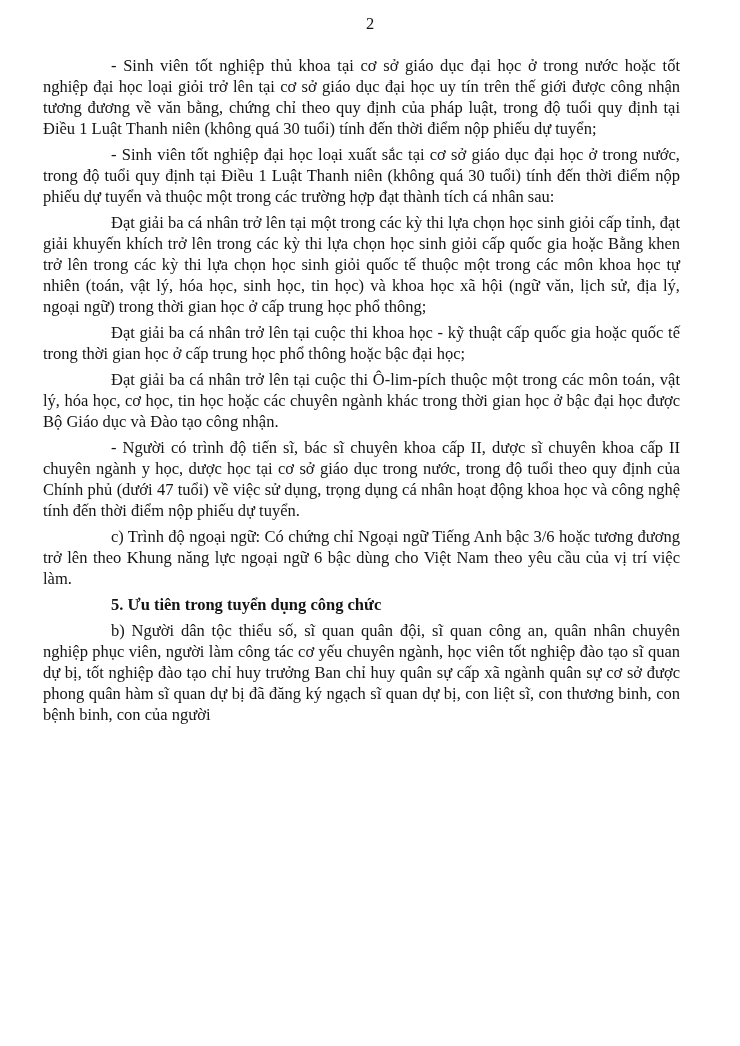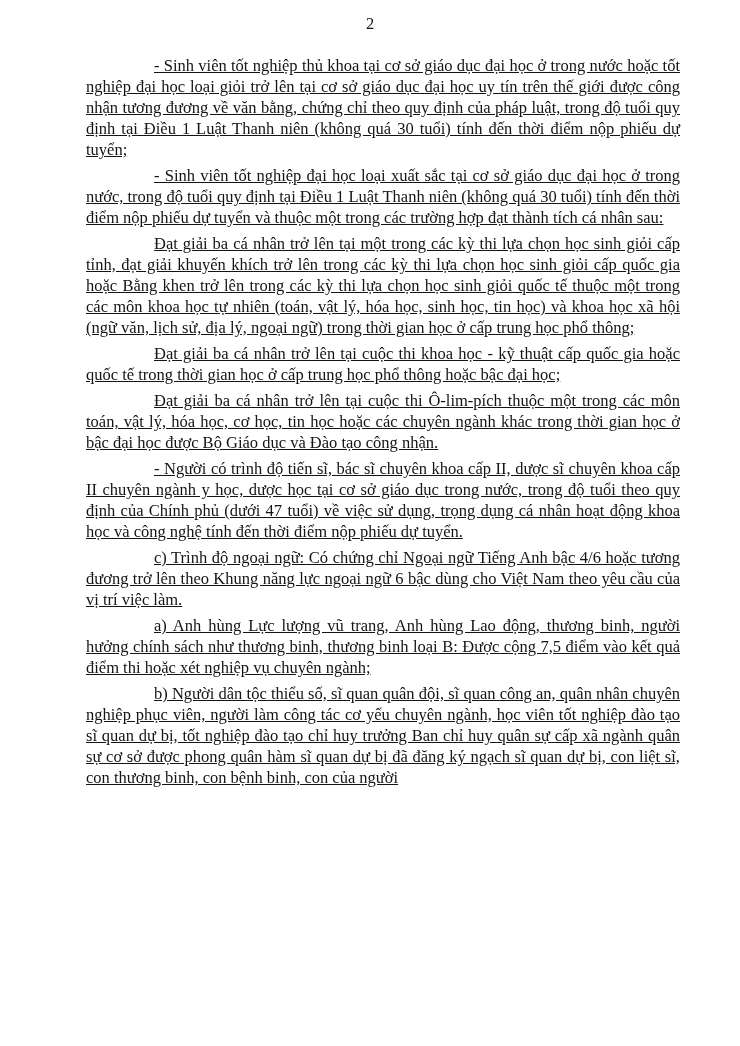--- a/index.html
+++ b/index.html
@@ -19,23 +19,22 @@
     line-height: 21px;
     overflow: hidden;
     box-sizing: border-box;
   }
   .page-number {
     text-align: center;
     padding-top: 13px;
     font-size: 16.5px;
   }
   .content {
-    margin: 21px 60px 0 86px;
+    margin: 21px 60px 0 43px;
     text-align: justify;
-    text-decoration: underline;
   }
   .content p {
     margin: 5px 0;
     text-indent: 68px;
   }
   .content p.heading {
     font-weight: bold;
   }
   .content i {
     font-style: italic;
@@ -46,17 +45,17 @@
 
 <div class="page">
   <div class="page-number">2</div>
   <div class="content">
     <p>- Sinh viên tốt nghiệp thủ khoa tại cơ sở giáo dục đại học ở trong nước hoặc tốt nghiệp đại học loại giỏi trở lên tại cơ sở giáo dục đại học uy tín trên thế giới được công nhận tương đương về văn bằng, chứng chỉ theo quy định của pháp luật, trong độ tuổi quy định tại Điều 1 Luật Thanh niên (không quá 30 tuổi) tính đến thời điểm nộp phiếu dự tuyển;</p>
     <p>- Sinh viên tốt nghiệp đại học loại xuất sắc tại cơ sở giáo dục đại học ở trong nước, trong độ tuổi quy định tại Điều 1 Luật Thanh niên (không quá 30 tuổi) tính đến thời điểm nộp phiếu dự tuyển và thuộc một trong các trường hợp đạt thành tích cá nhân sau:</p>
     <p>Đạt giải ba cá nhân trở lên tại một trong các kỳ thi lựa chọn học sinh giỏi cấp tỉnh, đạt giải khuyến khích trở lên trong các kỳ thi lựa chọn học sinh giỏi cấp quốc gia hoặc Bằng khen trở lên trong các kỳ thi lựa chọn học sinh giỏi quốc tế thuộc một trong các môn khoa học tự nhiên (toán, vật lý, hóa học, sinh học, tin học) và khoa học xã hội (ngữ văn, lịch sử, địa lý, ngoại ngữ) trong thời gian học ở cấp trung học phổ thông;</p>
     <p>Đạt giải ba cá nhân trở lên tại cuộc thi khoa học - kỹ thuật cấp quốc gia hoặc quốc tế trong thời gian học ở cấp trung học phổ thông hoặc bậc đại học;</p>
     <p>Đạt giải ba cá nhân trở lên tại cuộc thi Ô-lim-pích thuộc một trong các môn toán, vật lý, hóa học, cơ học, tin học hoặc các chuyên ngành khác trong thời gian học ở bậc đại học được Bộ Giáo dục và Đào tạo công nhận.</p>
     <p>- Người có trình độ tiến sĩ, bác sĩ chuyên khoa cấp II, dược sĩ chuyên khoa cấp II chuyên ngành y học, dược học tại cơ sở giáo dục trong nước, trong độ tuổi theo quy định của Chính phủ (dưới 47 tuổi) về việc sử dụng, trọng dụng cá nhân hoạt động khoa học và công nghệ tính đến thời điểm nộp phiếu dự tuyển.</p>
-    <p>c) Trình độ ngoại ngữ: Có chứng chỉ Ngoại ngữ Tiếng Anh bậc 4/6 hoặc tương đương trở lên theo Khung năng lực ngoại ngữ 6 bậc dùng cho Việt Nam theo yêu cầu của vị trí việc làm.</p>
-    <p>a) Anh hùng Lực lượng vũ trang, Anh hùng Lao động, thương binh, người hưởng chính sách như thương binh, thương binh loại B: Được cộng 7,5 điểm vào kết quả điểm thi hoặc xét nghiệp vụ chuyên ngành;</p>
+    <p>c) Trình độ ngoại ngữ: Có chứng chỉ Ngoại ngữ Tiếng Anh bậc 3/6 hoặc tương đương trở lên theo Khung năng lực ngoại ngữ 6 bậc dùng cho Việt Nam theo yêu cầu của vị trí việc làm.</p>
+    <p class="heading">5. Ưu tiên trong tuyển dụng công chức</p>
     <p>b) Người dân tộc thiểu số, sĩ quan quân đội, sĩ quan công an, quân nhân chuyên nghiệp phục viên, người làm công tác cơ yếu chuyên ngành, học viên tốt nghiệp đào tạo sĩ quan dự bị, tốt nghiệp đào tạo chỉ huy trưởng Ban chỉ huy quân sự cấp xã ngành quân sự cơ sở được phong quân hàm sĩ quan dự bị đã đăng ký ngạch sĩ quan dự bị, con liệt sĩ, con thương binh, con bệnh binh, con của người</p>
   </div>
 </div>
 
 </body></html>

